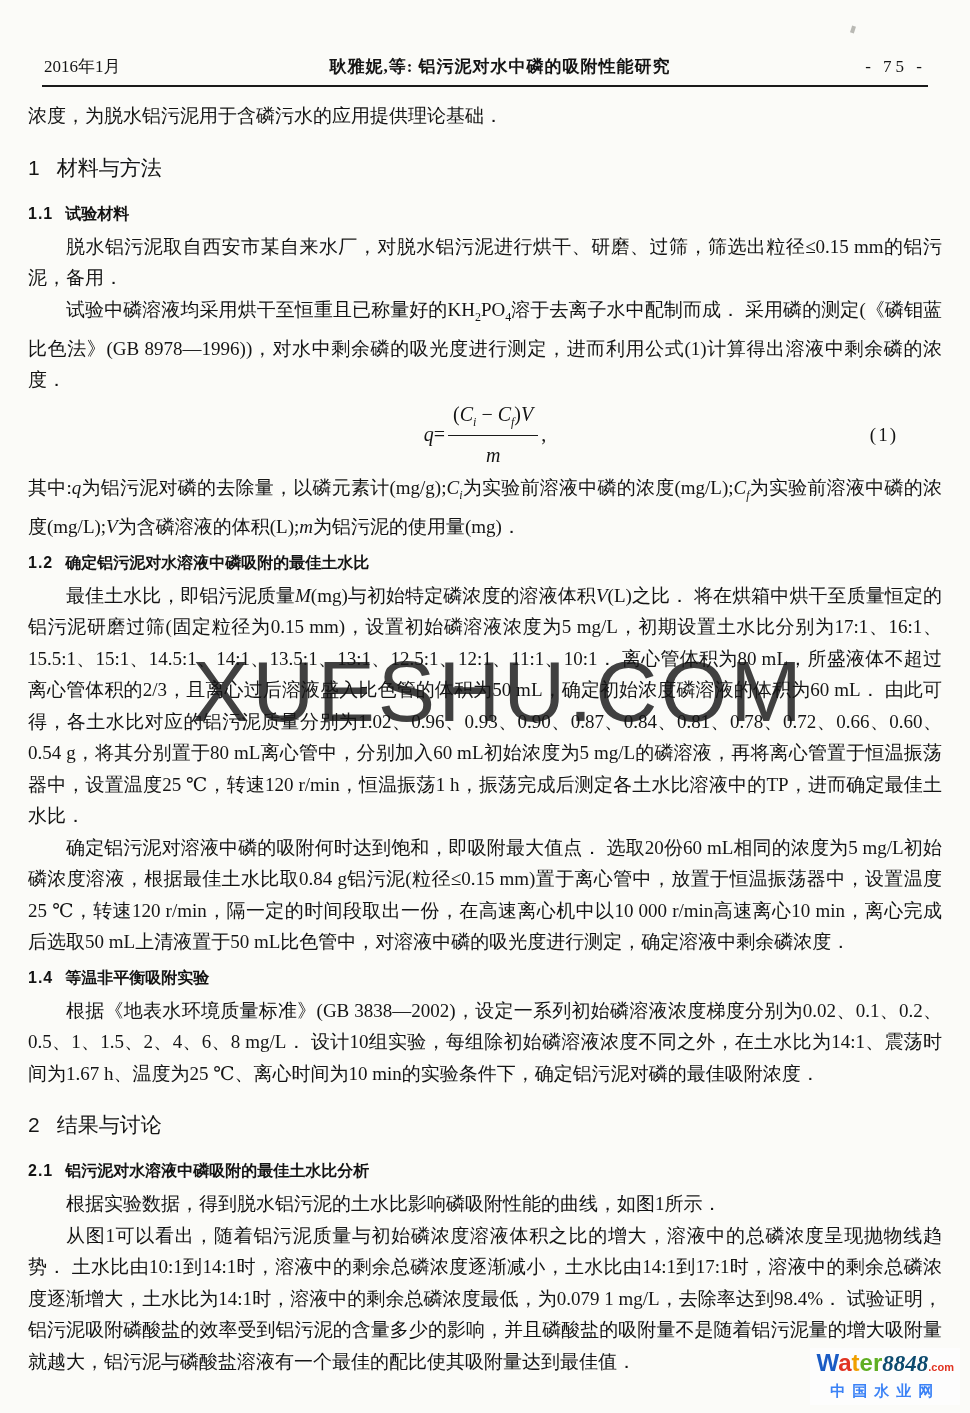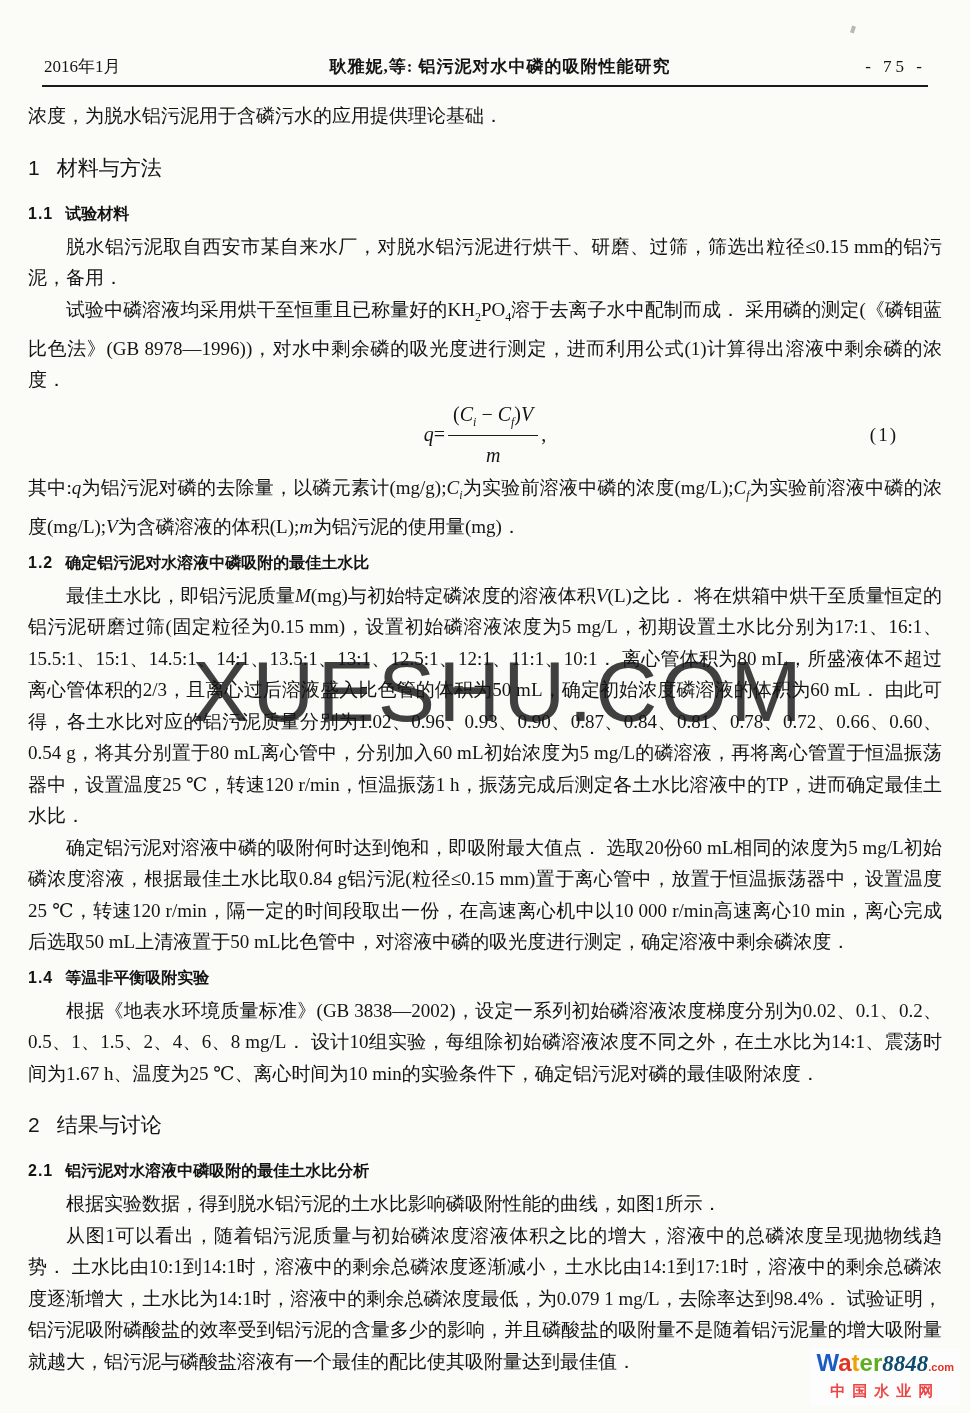--- a/index.html
+++ b/index.html
@@ -130,16 +130,16 @@
     <h2 class="h2">
       <span class="hnum">2.1</span><span>铝污泥对水溶液中磷吸附的最佳土水比分析</span>
     </h2>
     <p class="ind">根据实验数据，得到脱水铝污泥的土水比影响磷吸附性能的曲线，如图1所示．</p>
     <p class="ind">从图1可以看出，随着铝污泥质量与初始磷浓度溶液体积之比的增大，溶液中的总磷浓度呈现抛物线趋势． 土水比由10:1到14:1时，溶液中的剩余总磷浓度逐渐减小，土水比由14:1到17:1时，溶液中的剩余总磷浓度逐渐增大，土水比为14:1时，溶液中的剩余总磷浓度最低，为0.079 1 mg/L，去除率达到98.4%． 试验证明，铝污泥吸附磷酸盐的效率受到铝污泥的含量多少的影响，并且磷酸盐的吸附量不是随着铝污泥量的增大吸附量就越大，铝污泥与磷酸盐溶液有一个最佳的配比使其吸附量达到最佳值．</p>
 
   </div>
 
   <div class="logo">
     <div class="row1"><span style="color:#1a5bc4">W</span><span style="color:#e13322">a</span><span style="color:#f0a000">t</span><span style="color:#5fae22">e</span><span style="color:#5fae22">r</span><span class="n8848" style="color:#0c4a6e">8848</span><span class="dotcom" style="color:#e13322">.com</span></div>
-    <div class="row2" style="color:#ef4444">中国水业网</div>
+    <div class="row2" style="color:#3b82f6">中国水业网</div>
   </div>
 
 </div>
 
 </body></html>

